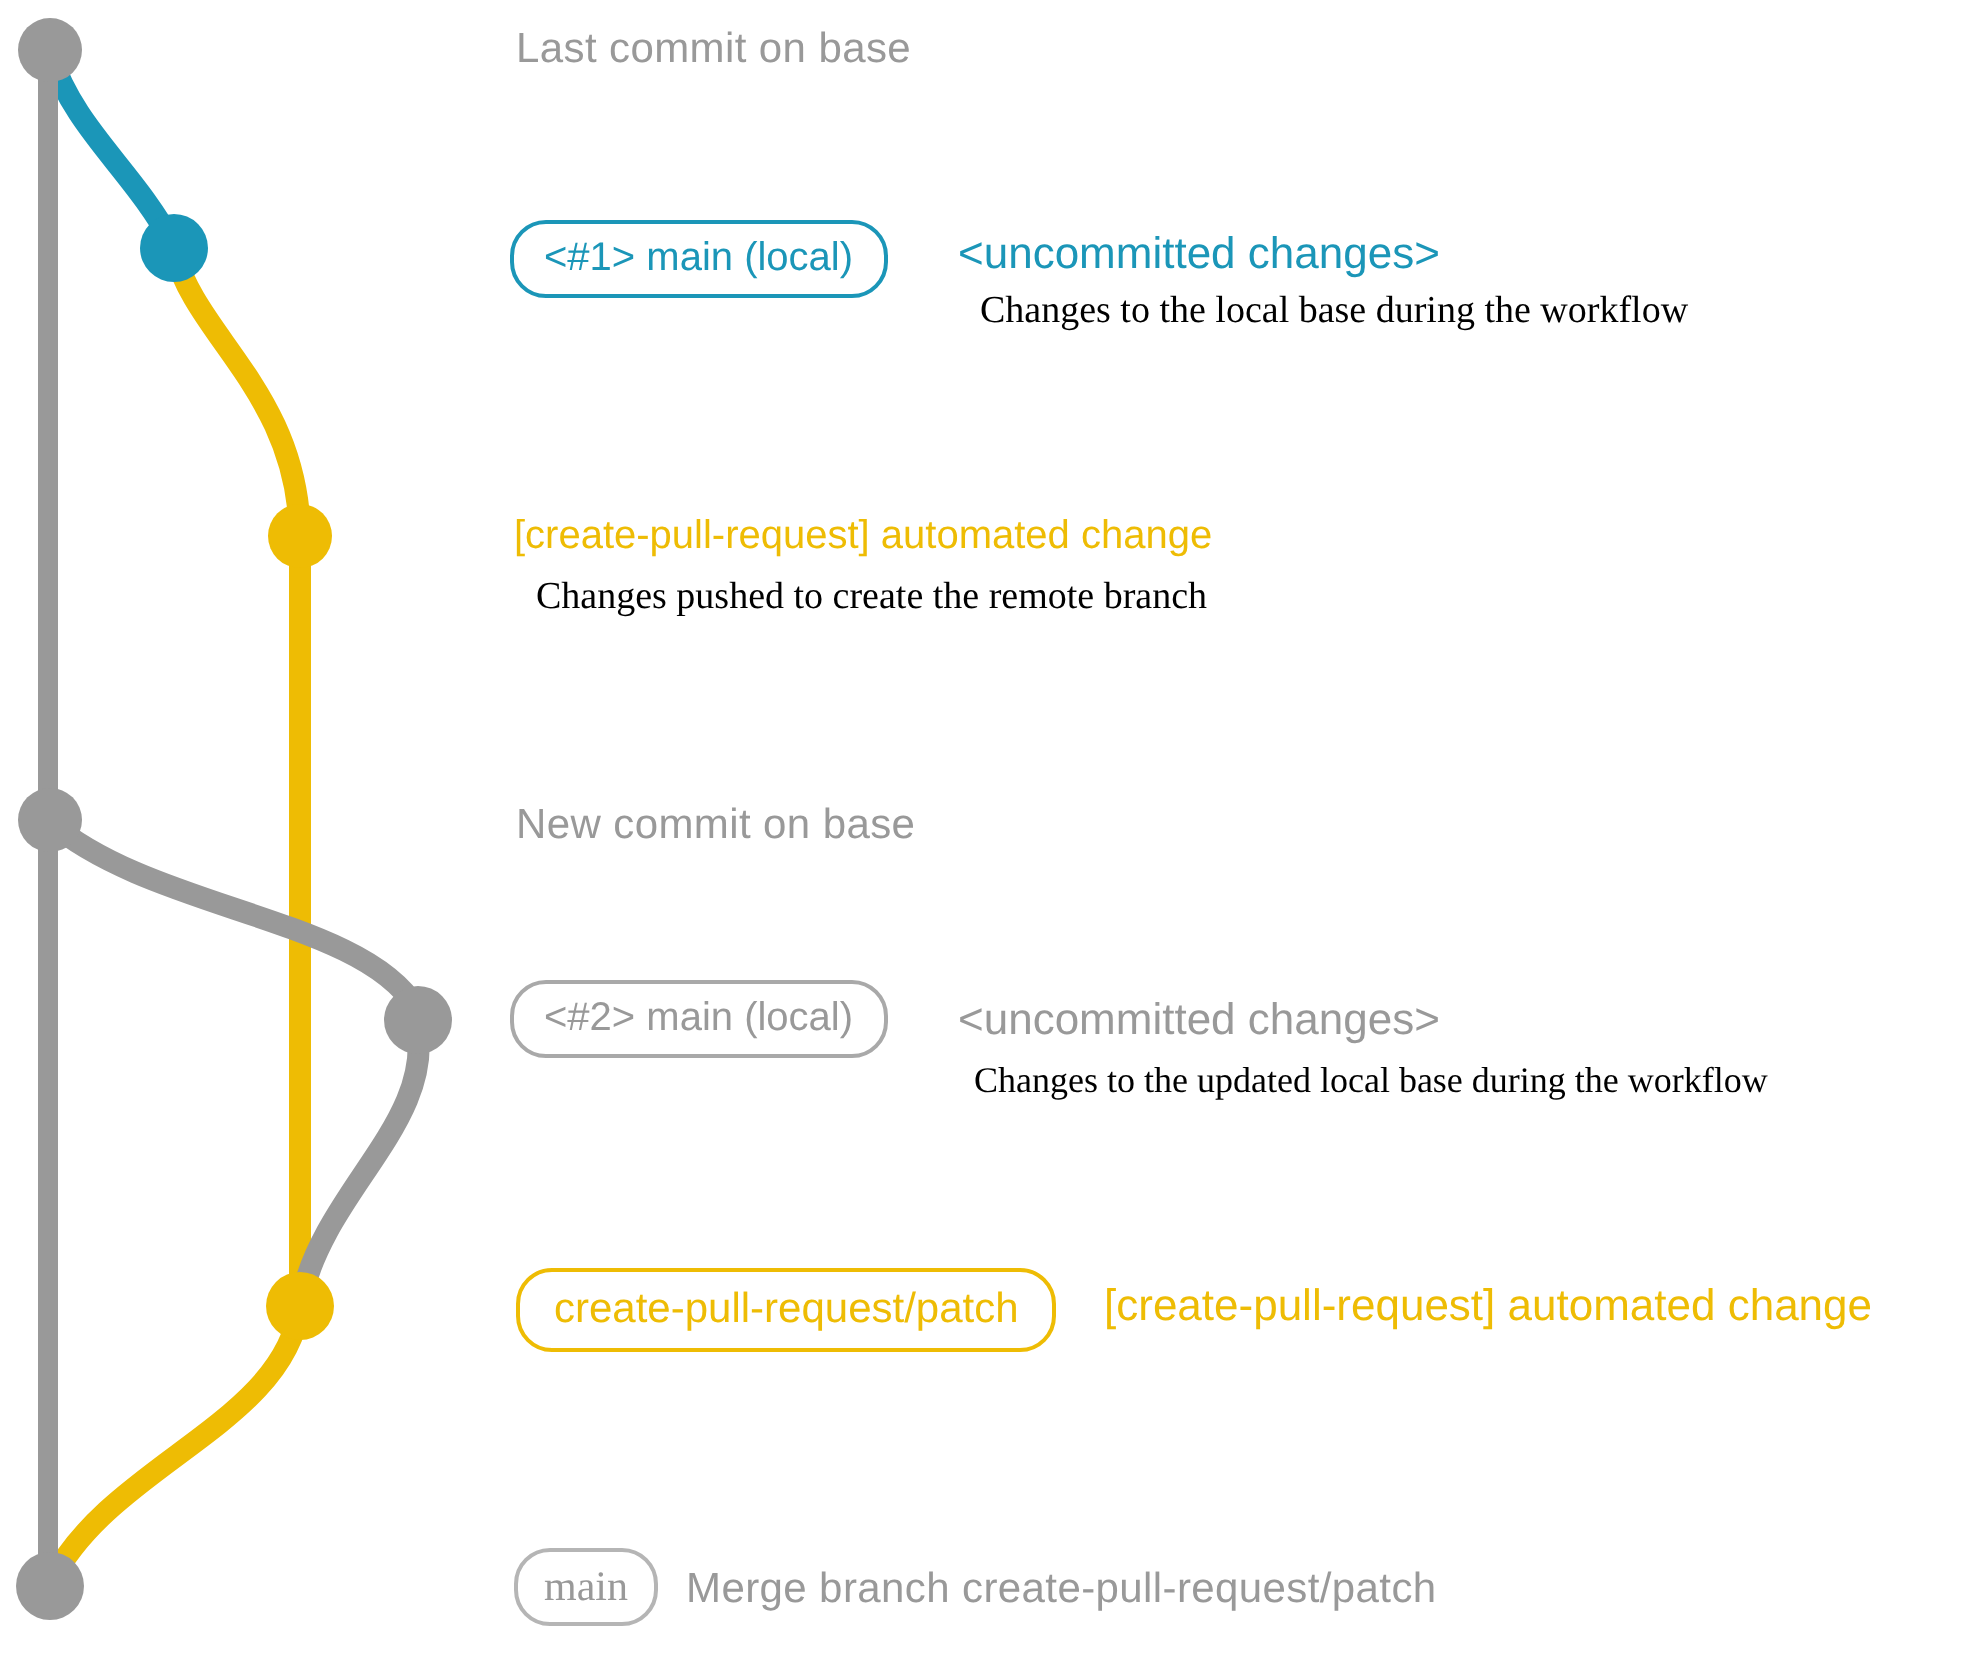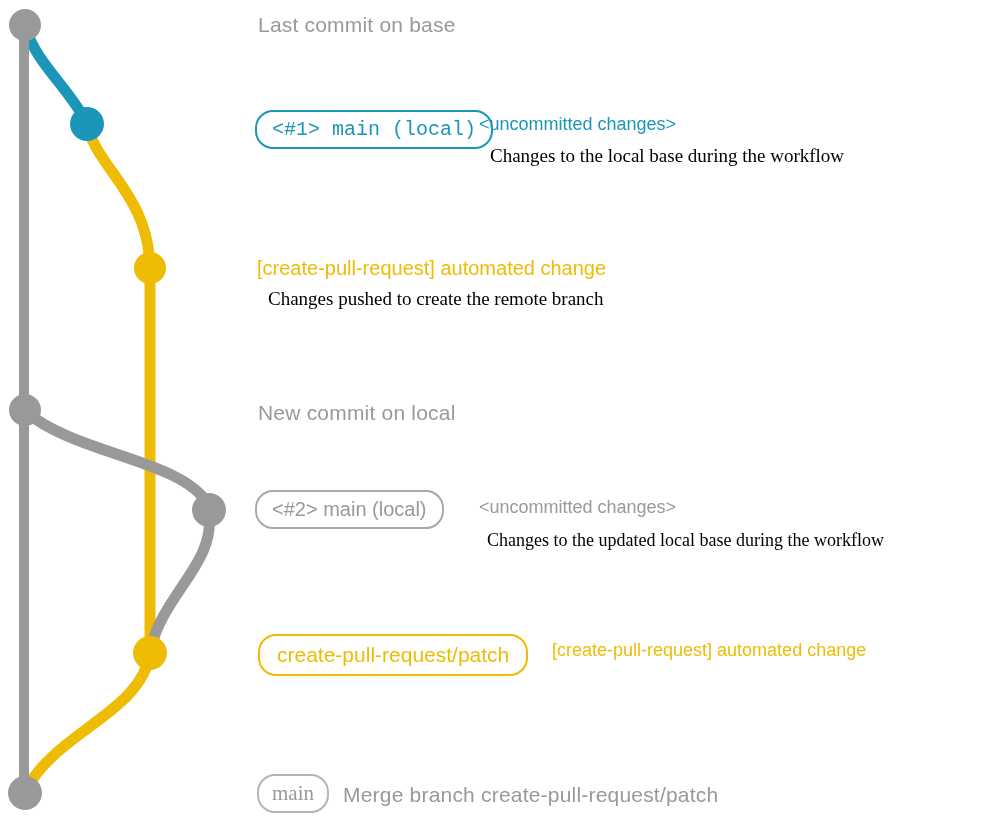--- a/index.html
+++ b/index.html
@@ -20,26 +20,26 @@
     color: #999999;
     letter-spacing: 0.2px;
     text-align: center;
   }
   .badge {
     display: inline-block;
     border-radius: 18px;
     background: #ffffff;
     text-align: center;
   }
-  .badge.blue   { border: 2px solid #1b96b8; color: #1b96b8; font-size: 20px; padding: 6px 15px; font-family: Liberation Mono, monospace; }
+  .badge.blue   { border: 2px solid #1b96b8; color: #1b96b8; font-size: 20px; padding: 6px 15px; }
   .badge.gray   { border: 2px solid #a9a9a9; color: #999999; font-size: 20px; padding: 6px 15px; }
   .badge.yellow { border: 2px solid #eebc04; color: #eebc04; font-size: 21px; padding: 7px 17px; }
   .badge.gray-small { border: 2px solid #b5b5b5; color: #999999; font-size: 21px; padding: 5px 13px; font-family: Liberation Serif, serif; }
 
-  .title { font-size: 18px; }
+  .title { font-size: 22px; }
   .title.blue   { color: #1b96b8; }
   .title.gray   { color: #999999; }
   .title.yellow { color: #eebc04; }
   .title.yellow-sm { font-size: 20px; color: #eebc04; }
 
   .subtitle {
     font-family: "Liberation Serif", "DejaVu Serif", serif;
     color: #000000;
     font-size: 19px;
   }
@@ -74,21 +74,21 @@
 
   <div class="abs caption" style="left:258px; top:13px;">Last commit on base</div>
 
   <div class="abs badge blue" style="left:255px; top:110px;">&lt;#1&gt; main (local)</div>
   <div class="abs title blue" style="left:479px; top:114px;">&lt;uncommitted changes&gt;</div>
   <div class="abs subtitle" style="left:490px; top:145px;">Changes to the local base during the workflow</div>
 
   <div class="abs title yellow-sm" style="left:257px; top:257px;">[create-pull-request] automated change</div>
   <div class="abs subtitle" style="left:268px; top:288px;">Changes pushed to create the remote branch</div>
 
-  <div class="abs caption" style="left:258px; top:401px;">New commit on local</div>
+  <div class="abs caption" style="left:258px; top:401px;">New commit on base</div>
 
   <div class="abs badge gray" style="left:255px; top:490px;">&lt;#2&gt; main (local)</div>
   <div class="abs title gray" style="left:479px; top:497px;">&lt;uncommitted changes&gt;</div>
   <div class="abs badge yellow" style="left:258px; top:634px;">create-pull-request/patch</div>
 
   <div class="abs subtitle sm" style="left:487px; top:530px;">Changes to the updated local base during the workflow</div>
   <div class="abs title yellow" style="left:552px; top:640px;">[create-pull-request] automated change</div>
 
   <div class="abs badge gray-small" style="left:257px; top:774px;">main</div>
   <div class="abs caption" style="left:343px; top:783px;">Merge branch create-pull-request/patch</div>

